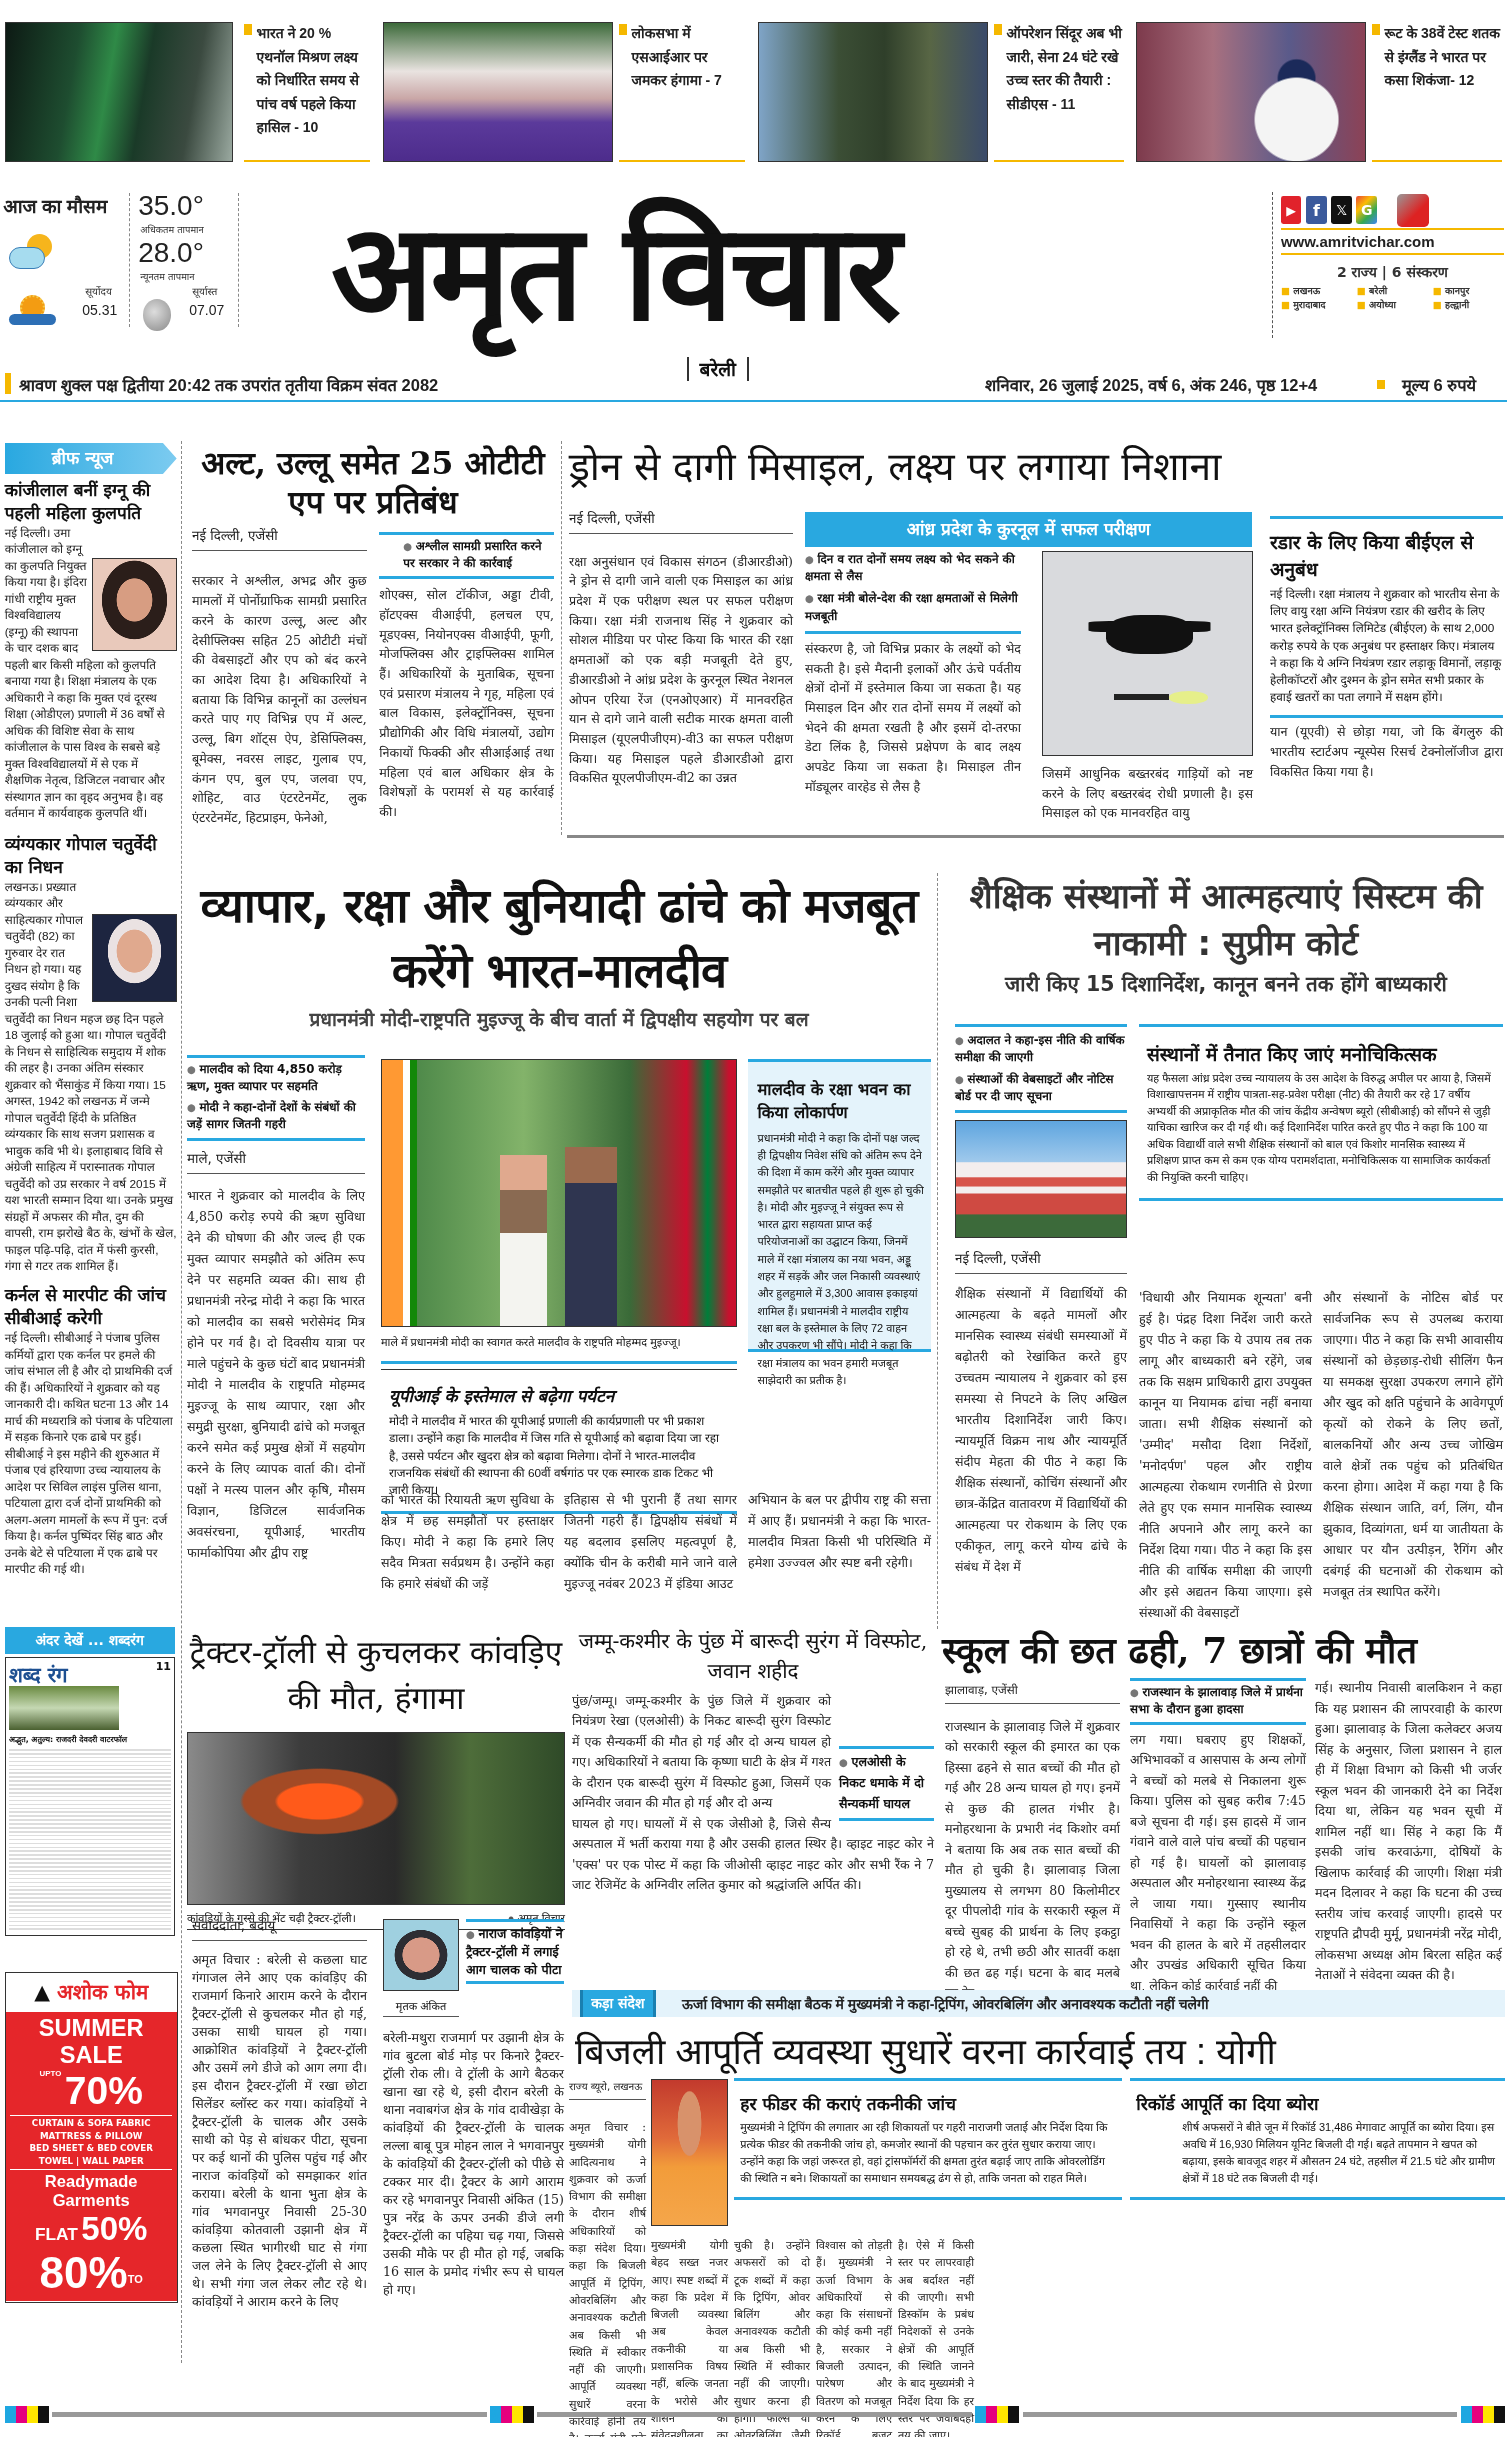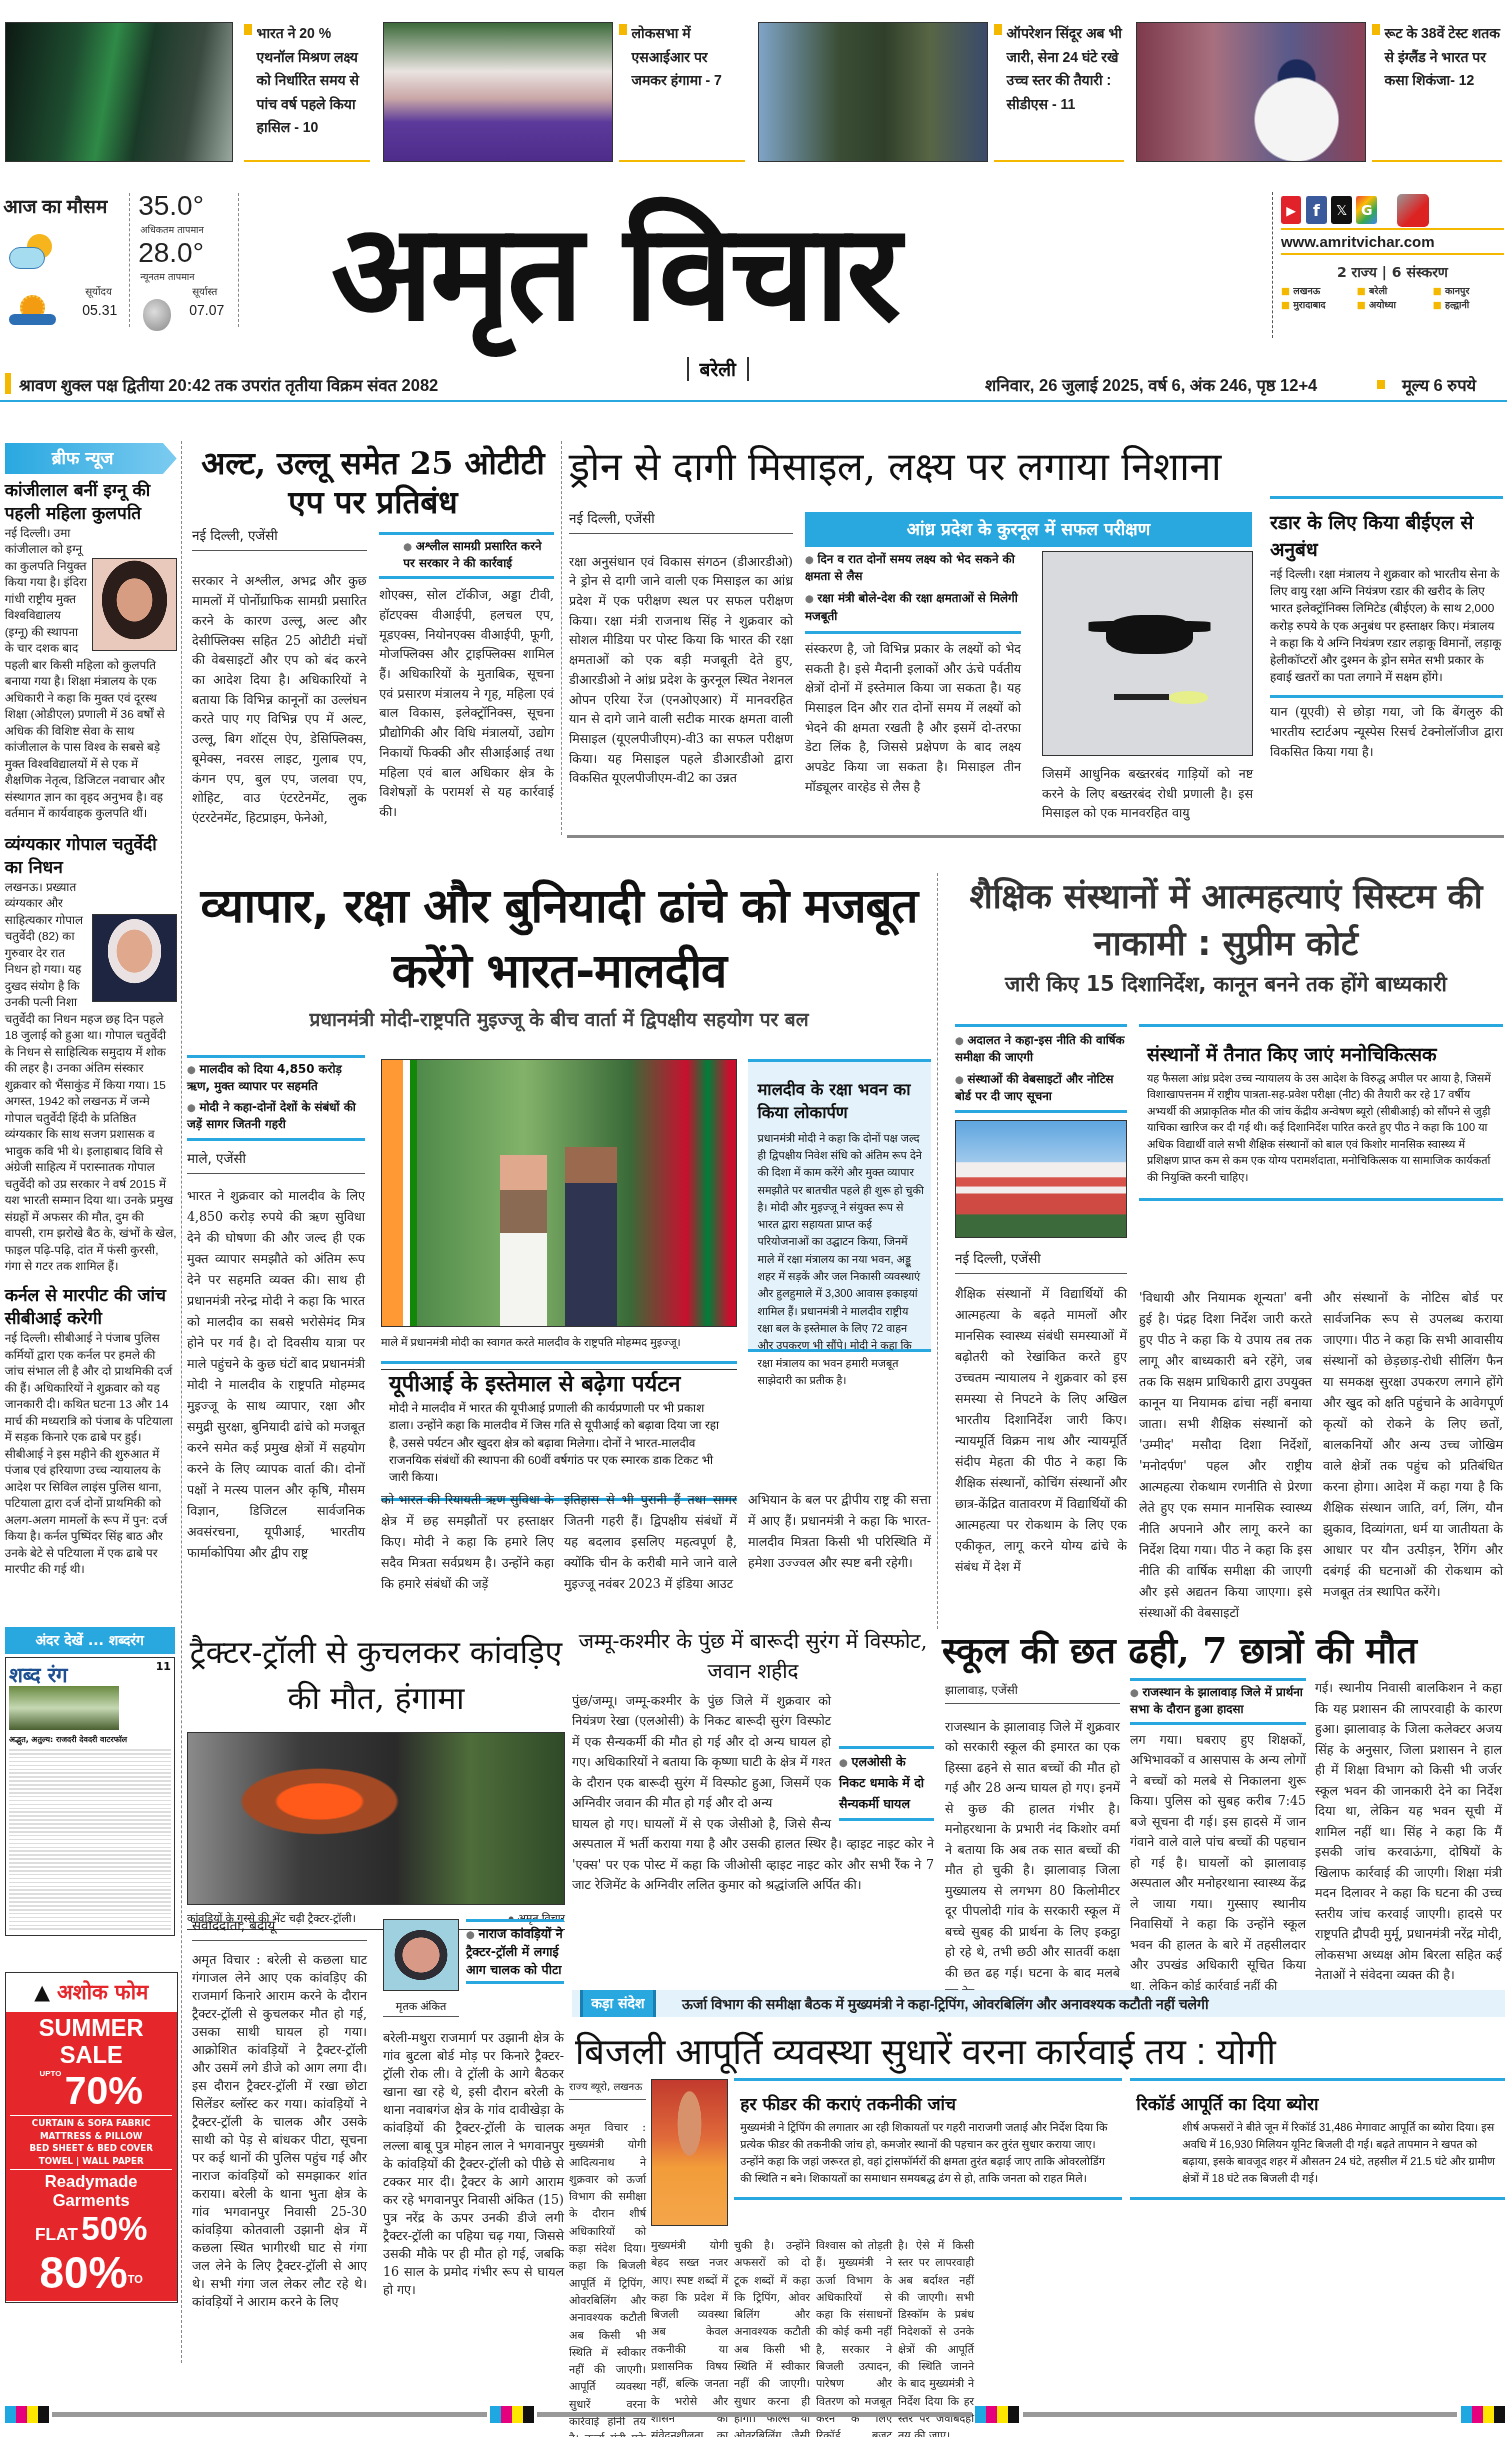--- a/index.html
+++ b/index.html
@@ -175,21 +175,21 @@
     <div class="bullet" style="font-size:11.8px;line-height:17.3px;margin-top:4.7px;">रक्षा मंत्री बोले-देश की रक्षा क्षमताओं से मिलेगी मजबूती</div>
     <div class="rule-blue" style="margin-top:6.3px;"></div>
     <div class="body-txt" style="margin-top:4.7px;font-size:12.6px;line-height:19.7px;">संस्करण है, जो विभिन्न प्रकार के लक्ष्यों को भेद सकती है। इसे मैदानी इलाकों और ऊंचे पर्वतीय क्षेत्रों दोनों में इस्तेमाल किया जा सकता है। यह मिसाइल दिन और रात दोनों समय में लक्ष्यों को भेदने की क्षमता रखती है और इसमें दो-तरफा डेटा लिंक है, जिससे प्रक्षेपण के बाद लक्ष्य अपडेट किया जा सकता है। मिसाइल तीन मॉड्यूलर वारहेड से लैस है</div>
   </div>
   <div class="abs photo" style="left:473px;top:110px;width:211px;height:205px;background:#d9dadd;">
     <div class="abs" style="left:63px;top:63px;width:87px;height:39px;border-radius:40%;background:#111;box-shadow:-31.5px -7.9px 0 -14px #111,31.5px -7.9px 0 -14px #111"></div>
     <div class="abs" style="left:71px;top:142px;width:55px;height:6.3px;background:#222"></div>
     <div class="abs" style="left:126px;top:139px;width:39px;height:12.6px;border-radius:50%;background:#e6ef8a"></div>
   </div>
   <div class="abs body-txt" style="left:473px;top:323px;width:211px;font-size:12.6px;line-height:19.7px;">जिसमें आधुनिक बख्तरबंद गाड़ियों को नष्ट करने के लिए बख्तरबंद रोधी प्रणाली है। इस मिसाइल को एक मानवरहित वायु</div>
-  <div class="abs" style="left:701px;top:55px;width:233px;">
+  <div class="abs" style="left:701px;top:75px;width:233px;">
     <div class="rule-blue"></div>
     <div class="hl" style="font-size:19px;line-height:27px;margin-top:9.5px;">रडार के लिए किया बीईएल से अनुबंध</div>
     <div class="cond" style="font-size:11.8px;line-height:17.3px;margin-top:3.2px;">नई दिल्ली। रक्षा मंत्रालय ने शुक्रवार को भारतीय सेना के लिए वायु रक्षा अग्नि नियंत्रण रडार की खरीद के लिए भारत इलेक्ट्रॉनिक्स लिमिटेड (बीईएल) के साथ 2,000 करोड़ रुपये के एक अनुबंध पर हस्ताक्षर किए। मंत्रालय ने कहा कि ये अग्नि नियंत्रण रडार लड़ाकू विमानों, लड़ाकू हेलीकॉप्टरों और दुश्मन के ड्रोन समेत सभी प्रकार के हवाई खतरों का पता लगाने में सक्षम होंगे।</div>
     <div class="rule-blue" style="margin-top:7.9px;"></div>
     <div class="body-txt" style="margin-top:4.7px;font-size:12.6px;line-height:19.7px;">यान (यूएवी) से छोड़ा गया, जो कि बेंगलुरु की भारतीय स्टार्टअप न्यूस्पेस रिसर्च टेक्नोलॉजीज द्वारा विकसित किया गया है।</div>
   </div>
 </div>
 <div class="abs" style="left:567px;top:835px;width:937px;border-top:3.2px solid #888"></div>
 
 <div class="abs" style="left:187px;top:873px;width:744px;">
@@ -204,21 +204,21 @@
   <div class="dateline" style="margin-top:7.9px;">माले, एजेंसी</div>
   <div class="body-txt" style="margin-top:11px;font-size:12.6px;line-height:21px;">भारत ने शुक्रवार को मालदीव के लिए 4,850 करोड़ रुपये की ऋण सुविधा देने की घोषणा की और जल्द ही एक मुक्त व्यापार समझौते को अंतिम रूप देने पर सहमति व्यक्त की। साथ ही प्रधानमंत्री नरेन्द्र मोदी ने कहा कि भारत को मालदीव का सबसे भरोसेमंद मित्र होने पर गर्व है। दो दिवसीय यात्रा पर माले पहुंचने के कुछ घंटों बाद प्रधानमंत्री मोदी ने मालदीव के राष्ट्रपति मोहम्मद मुइज्जू के साथ व्यापार, रक्षा और समुद्री सुरक्षा, बुनियादी ढांचे को मजबूत करने समेत कई प्रमुख क्षेत्रों में सहयोग करने के लिए व्यापक वार्ता की। दोनों पक्षों ने मत्स्य पालन और कृषि, मौसम विज्ञान, डिजिटल सार्वजनिक अवसंरचना, यूपीआई, भारतीय फार्माकोपिया और द्वीप राष्ट्र</div>
 </div>
 <div class="abs photo" style="left:381px;top:1059px;width:356px;height:268px;background:linear-gradient(90deg,#ff9933 0 6%,#fff 6% 8%,#138808 8% 10%,#4f8a4a 10%,#83b36a 40%,#3a6a38 70%,#c8102e 86%,#007e3a 92%,#c8102e 98%);">
   <div class="abs" style="left:118px;top:95px;width:47px;height:173px;background:linear-gradient(180deg,#e0a98e 0 20%,#8a6a52 20% 45%,#f4f4f0 45%)"></div>
   <div class="abs" style="left:183px;top:87px;width:52px;height:181px;background:linear-gradient(180deg,#9b6a4e 0 20%,#2f3550 20%)"></div>
 </div>
 <div class="abs cond" style="left:381px;top:1334px;width:356px;font-size:11px;border-bottom:0.8px solid #333;padding-bottom:20px;">माले में प्रधानमंत्री मोदी का स्वागत करते मालदीव के राष्ट्रपति मोहम्मद मुइज्जू।</div>
 <div class="abs" style="left:381px;top:1361px;width:356px;">
   <div class="rule-blue"></div>
-  <div class="hl" style="font-size:22px;line-height:27px;margin-top:6px;padding-left:7.9px;">यूपीआई के इस्तेमाल से बढ़ेगा पर्यटन</div>
+  <div class="hl" style="font-size:17px;line-height:27px;margin-top:19px;padding-left:7.9px;font-style:italic;">यूपीआई के इस्तेमाल से बढ़ेगा पर्यटन</div>
   <div class="cond" style="font-size:11.8px;line-height:17.3px;padding:3.2px 7.9px;">मोदी ने मालदीव में भारत की यूपीआई प्रणाली की कार्यप्रणाली पर भी प्रकाश डाला। उन्होंने कहा कि मालदीव में जिस गति से यूपीआई को बढ़ावा दिया जा रहा है, उससे पर्यटन और खुदरा क्षेत्र को बढ़ावा मिलेगा। दोनों ने भारत-मालदीव राजनयिक संबंधों की स्थापना की 60वीं वर्षगांठ पर एक स्मारक डाक टिकट भी जारी किया।</div>
   <div class="rule-blue" style="margin-top:7.9px;"></div>
 </div>
 <div class="abs" style="left:748px;top:1059px;width:183px;height:293px;background:#e4f3fb;border-top:3.2px solid #29a8e0;border-bottom:3.2px solid #29a8e0;padding:15.8px 6.3px 0 9.5px;">
   <div class="hl" style="font-size:16.5px;line-height:23.6px;">मालदीव के रक्षा भवन का किया लोकार्पण</div>
   <div class="cond" style="font-size:11px;line-height:17.3px;margin-top:4.7px;">प्रधानमंत्री मोदी ने कहा कि दोनों पक्ष जल्द ही द्विपक्षीय निवेश संधि को अंतिम रूप देने की दिशा में काम करेंगे और मुक्त व्यापार समझौते पर बातचीत पहले ही शुरू हो चुकी है। मोदी और मुइज्जू ने संयुक्त रूप से भारत द्वारा सहायता प्राप्त कई परियोजनाओं का उद्घाटन किया, जिनमें माले में रक्षा मंत्रालय का नया भवन, अड्डू शहर में सड़कें और जल निकासी व्यवस्थाएं और हुलहुमाले में 3,300 आवास इकाइयां शामिल हैं। प्रधानमंत्री ने मालदीव राष्ट्रीय रक्षा बल के इस्तेमाल के लिए 72 वाहन और उपकरण भी सौंपे। मोदी ने कहा कि रक्षा मंत्रालय का भवन हमारी मजबूत साझेदारी का प्रतीक है।</div>
 </div>
 <div class="abs body-txt" style="left:381px;top:1489px;width:173px;font-size:12.6px;line-height:21px;">को भारत की रियायती ऋण सुविधा के क्षेत्र में छह समझौतों पर हस्ताक्षर किए। मोदी ने कहा कि हमारे लिए सदैव मित्रता सर्वप्रथम है। उन्होंने कहा कि हमारे संबंधों की जड़ें</div>
 <div class="abs body-txt" style="left:564px;top:1489px;width:173px;font-size:12.6px;line-height:21px;">इतिहास से भी पुरानी हैं तथा सागर जितनी गहरी हैं। द्विपक्षीय संबंधों में यह बदलाव इसलिए महत्वपूर्ण है, क्योंकि चीन के करीबी माने जाने वाले मुइज्जू नवंबर 2023 में इंडिया आउट</div>
 <div class="abs body-txt" style="left:748px;top:1489px;width:183px;font-size:12.6px;line-height:21px;">अभियान के बल पर द्वीपीय राष्ट्र की सत्ता में आए हैं। प्रधानमंत्री ने कहा कि भारत-मालदीव मित्रता किसी भी परिस्थिति में हमेशा उज्ज्वल और स्पष्ट बनी रहेगी।</div>

